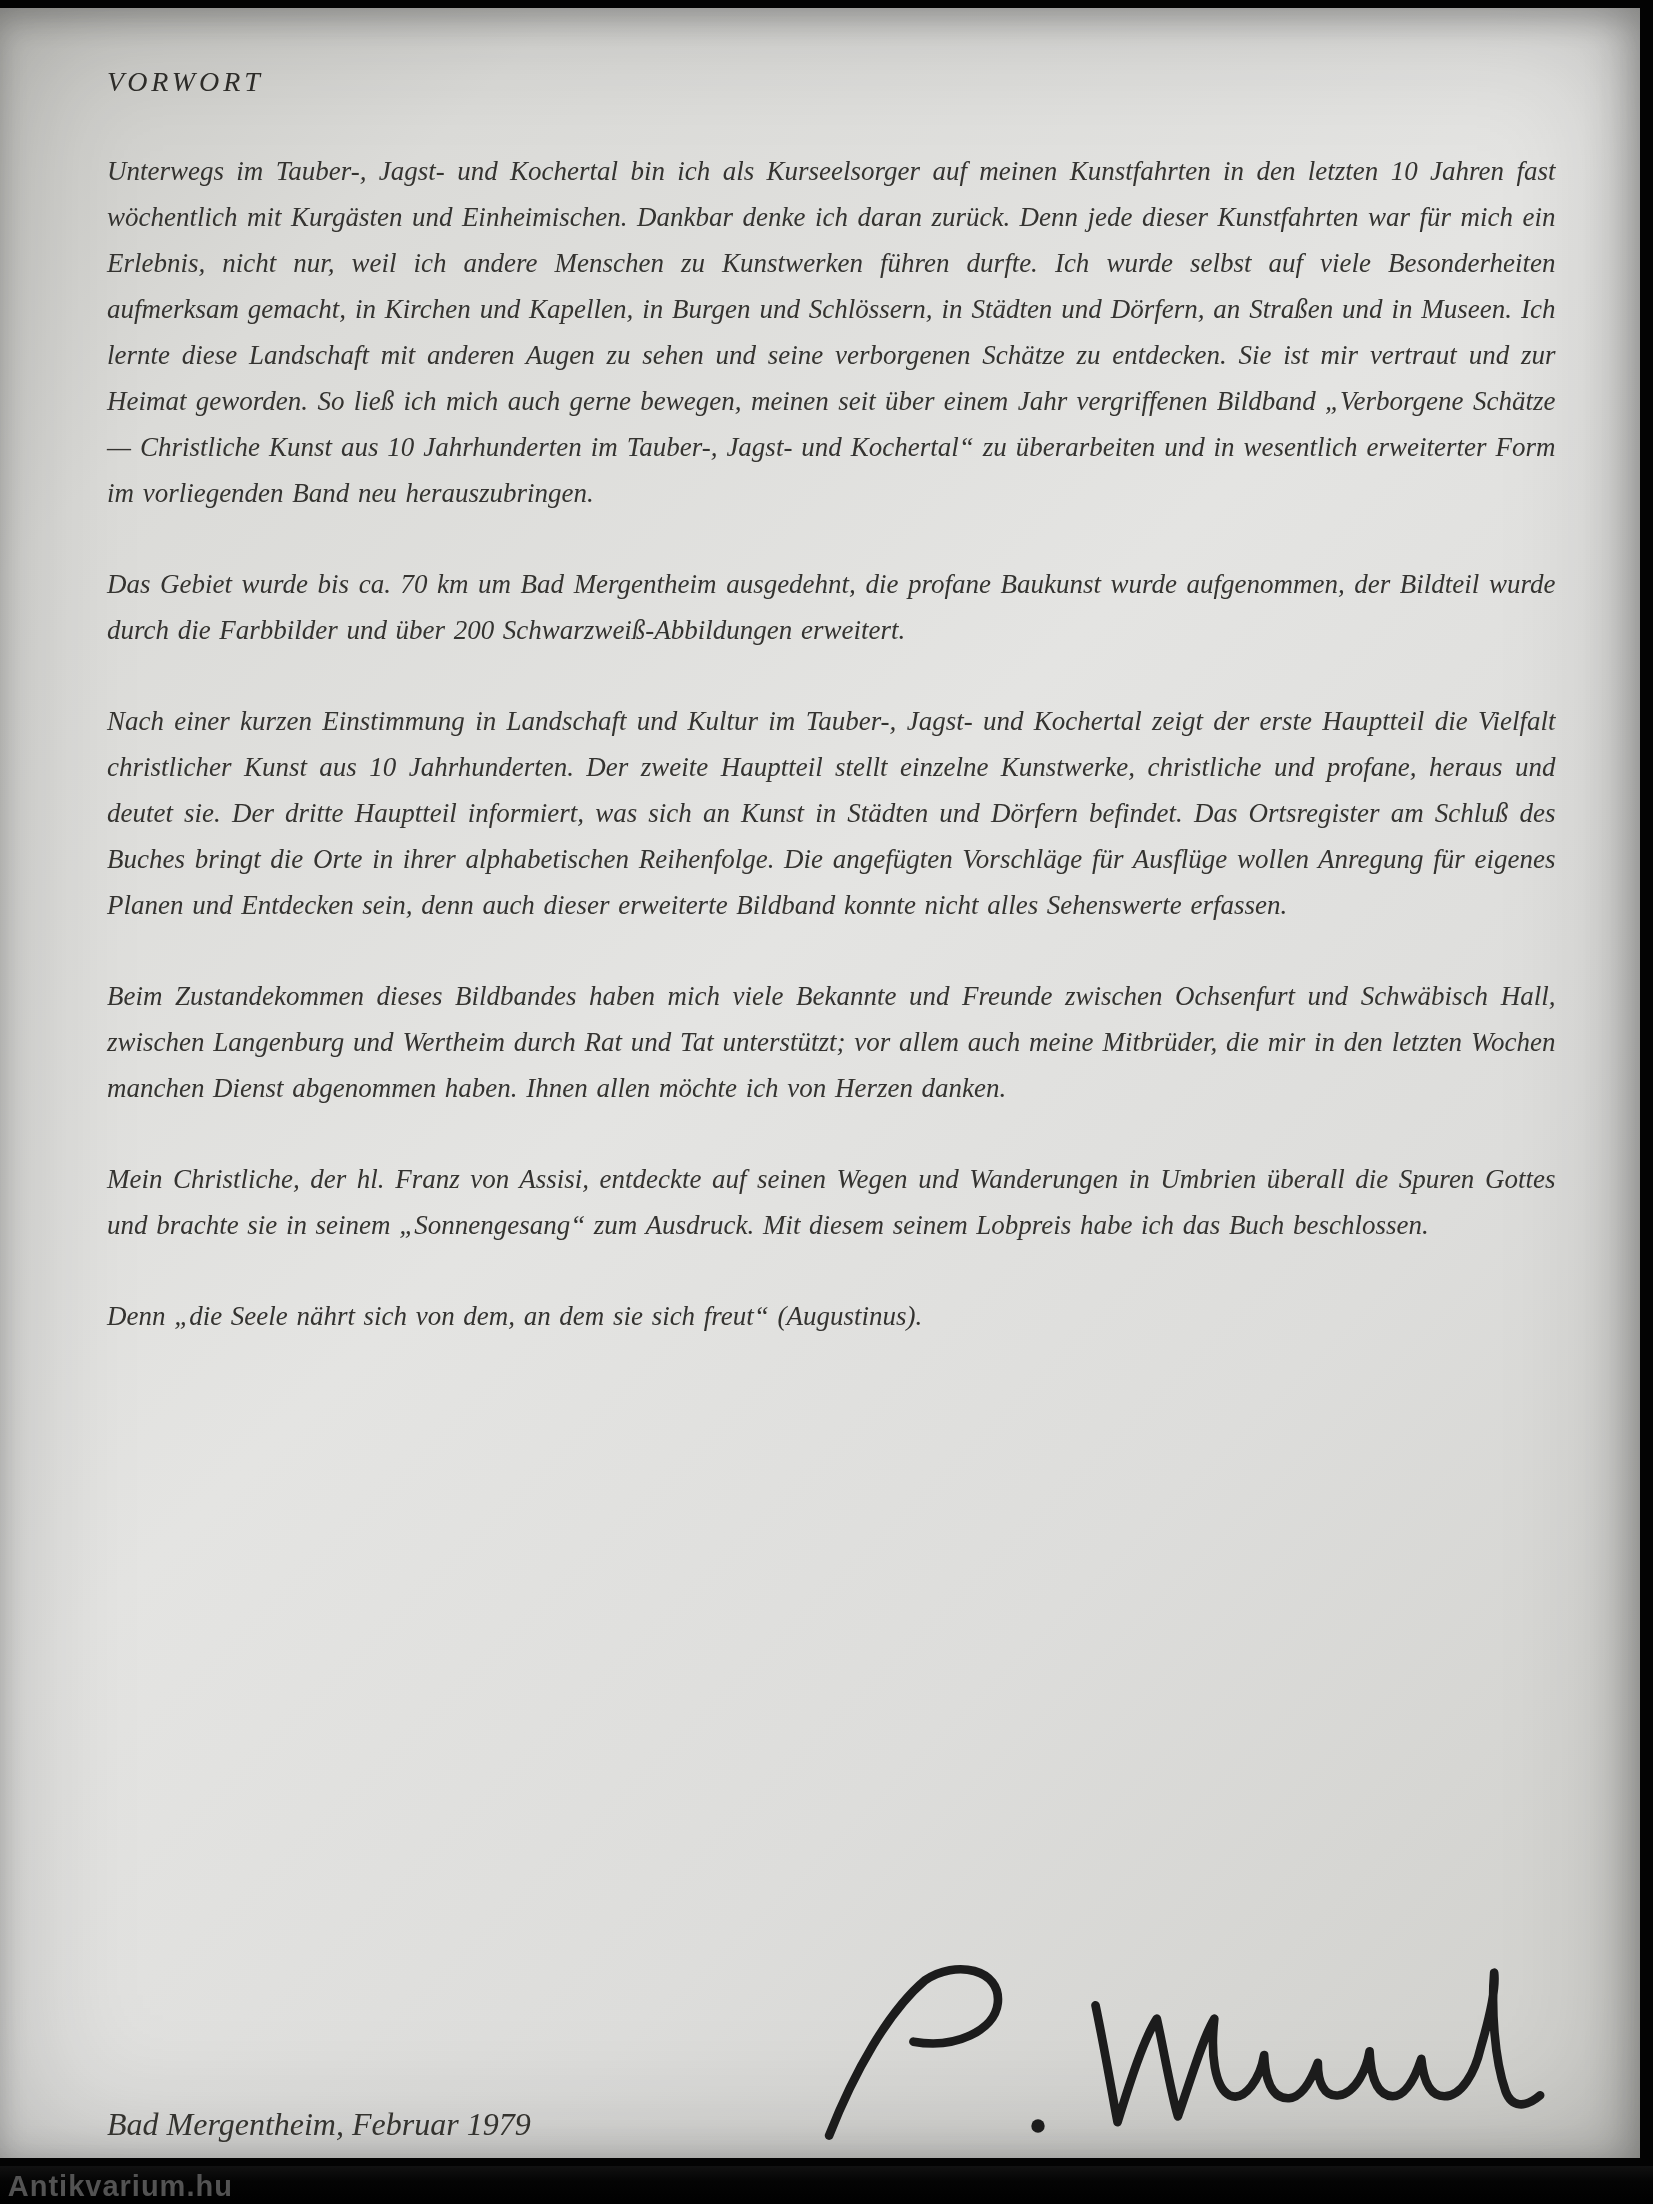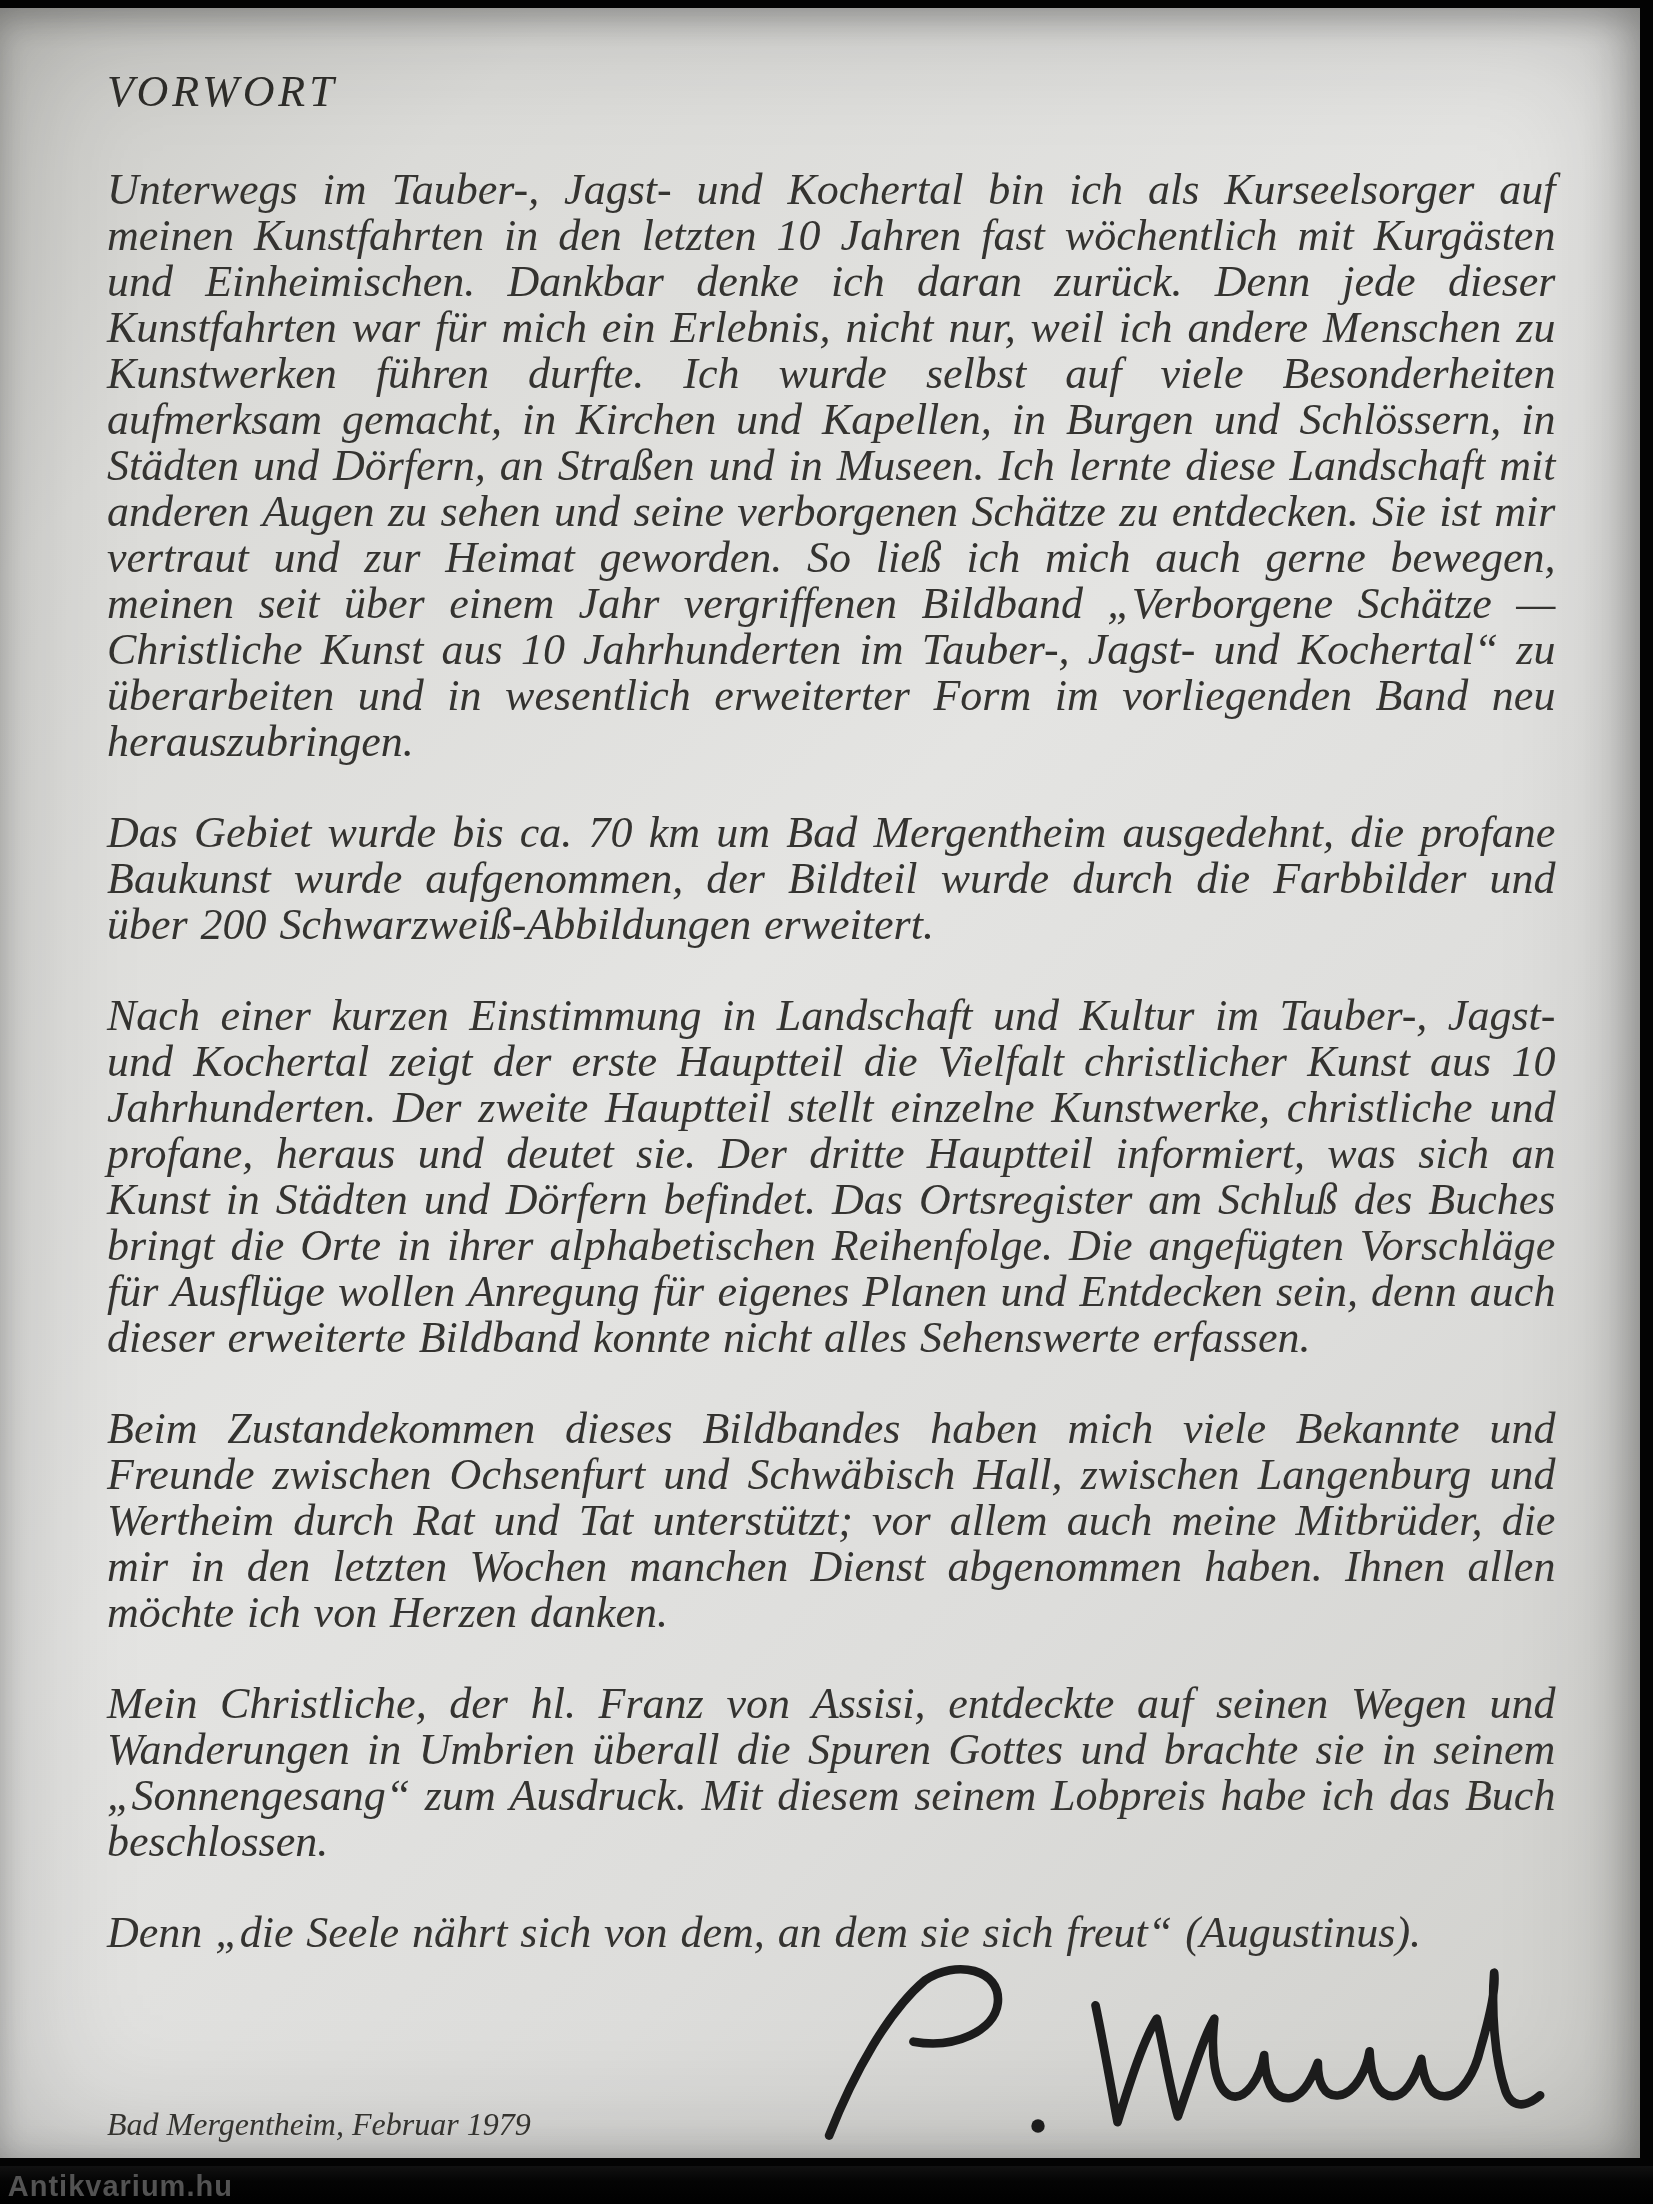--- a/index.html
+++ b/index.html
@@ -27,28 +27,28 @@
     right: 13.6px;
     bottom: 47px;
     box-sizing: border-box;
     padding: 58px 85px 0 107px;
     background: linear-gradient(135deg, #c9c9c5 0%, #dbdbd8 15%, #e4e4e2 45%, #dddddb 70%, #cfcfcb 100%);
     box-shadow: inset 0 0 136px rgba(0,0,0,0.22), inset -17.5px 0 39px rgba(0,0,0,0.18), inset 0 13.6px 29px rgba(0,0,0,0.15);
   }
   .page-title {
     font-style: italic;
     font-weight: normal;
-    font-size: 44px;
+    font-size: 28px;
     letter-spacing: 3.9px;
     color: #2d2c29;
     margin: 0 0 50px 0;
   }
   .par {
     font-style: italic;
-    font-size: 44px;
+    font-size: 27px;
     line-height: 46px;
     word-spacing: 1.9px;
     color: #343330;
     text-align: justify;
     margin: 0 0 45px 0;
     hyphens: auto;
   }
   .par.tight {
     margin-bottom: 1.9px;
   }

